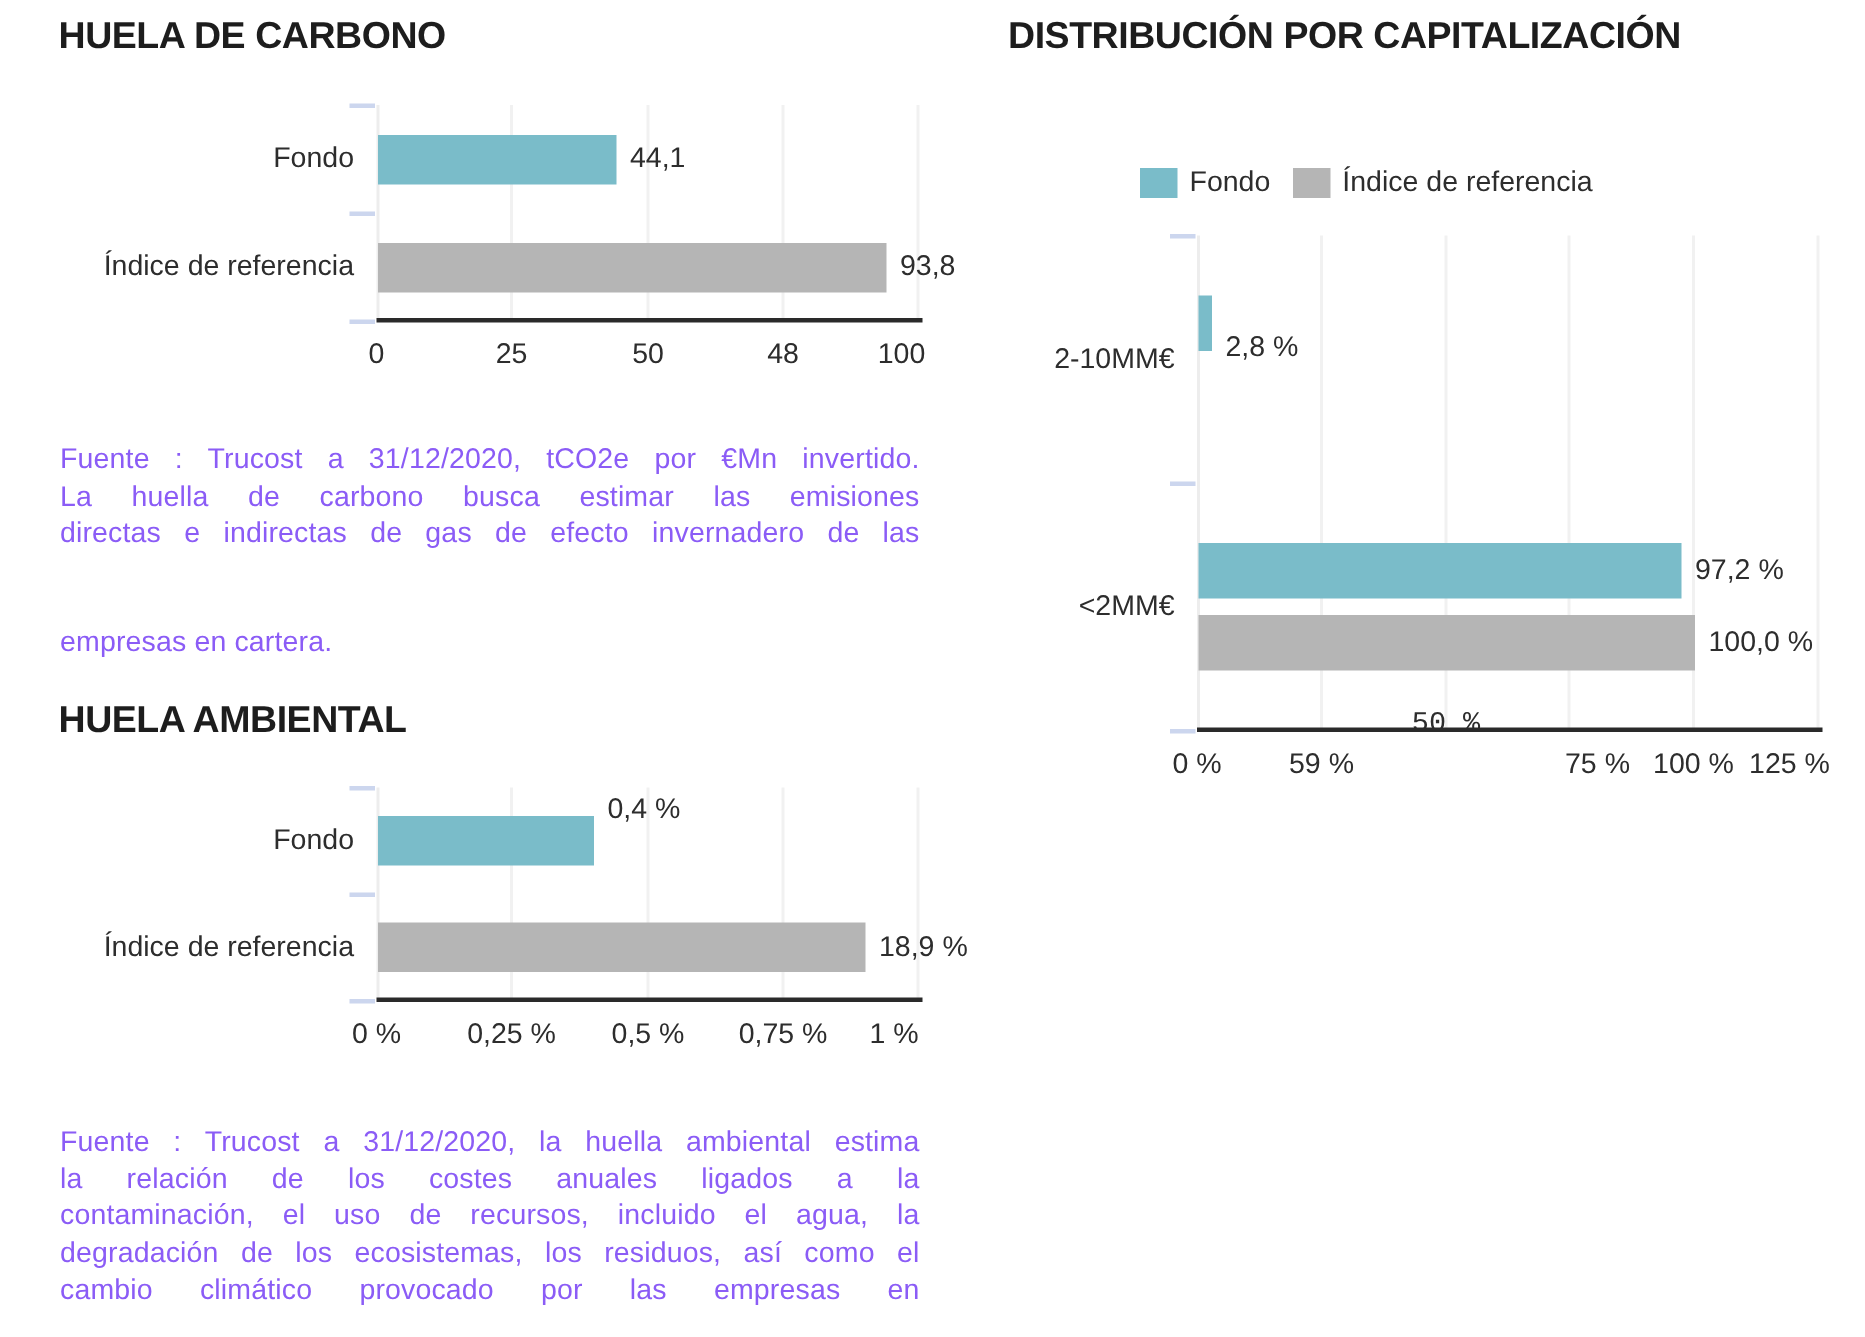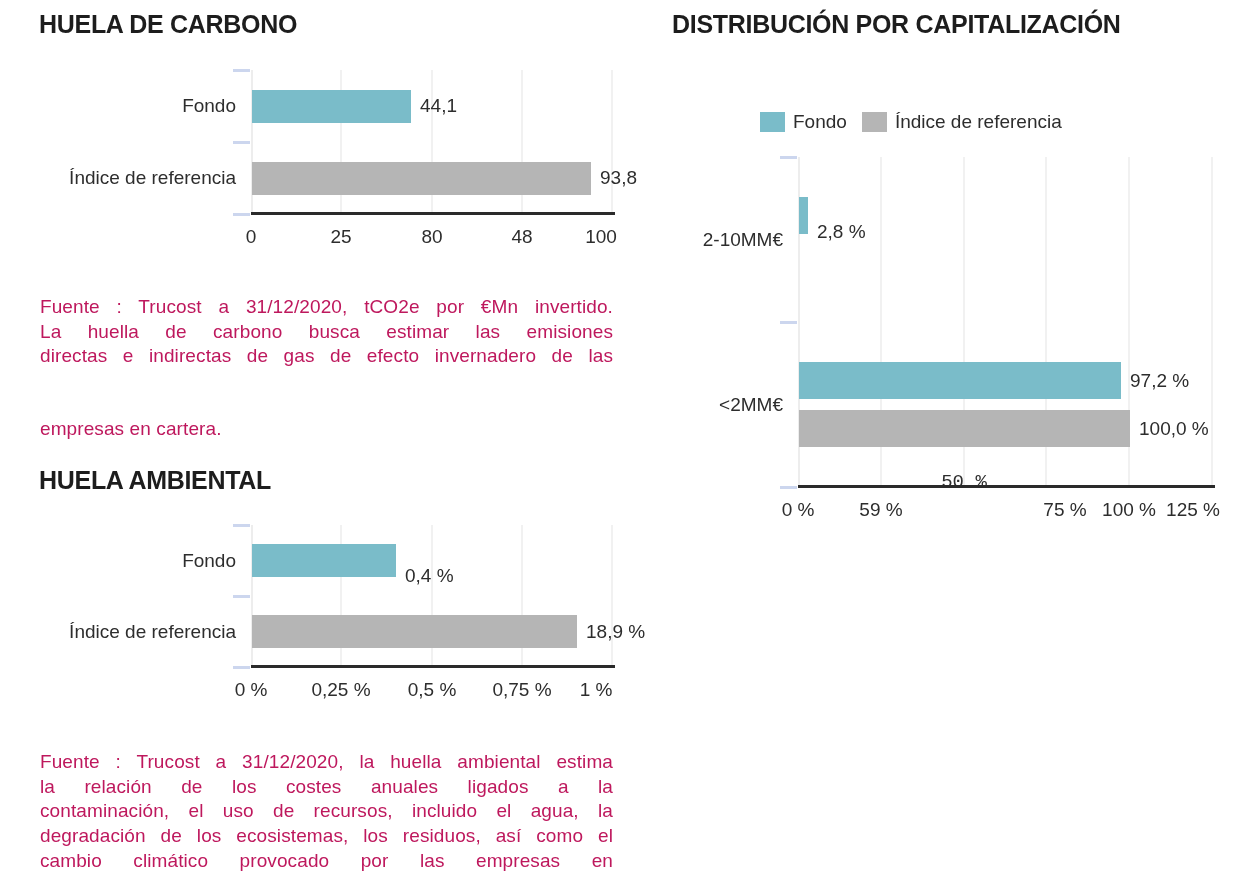--- a/index.html
+++ b/index.html
@@ -15,42 +15,42 @@
   .catlabel{position:absolute;font-size:19px;color:#2d2d2d;text-align:right;
             line-height:24px;white-space:nowrap;}
   .vallabel{position:absolute;font-size:19px;color:#2d2d2d;line-height:24px;white-space:nowrap;}
   .xaxisline{position:absolute;height:3px;}
   .xticklabel{position:absolute;font-size:19px;color:#2d2d2d;width:90px;text-align:center;
               line-height:22px;white-space:nowrap;}
   .legend{position:absolute;display:flex;align-items:center;column-gap:15px;}
   .legend-entry{display:flex;align-items:center;column-gap:8px;}
   .legend-swatch{width:25px;height:20px;}
   .legend-label{font-size:19px;color:#2d2d2d;white-space:nowrap;}
-  .source{position:absolute;width:573px;font-size:19px;color:#be185d;line-height:24.7px;
+  .source{position:absolute;width:573px;font-size:19px;color:#8b5cf6;line-height:24.7px;
           letter-spacing:0.1px;}
   .jline{text-align:justify;text-align-last:justify;}
   .jline.last{text-align-last:left;margin-top:48px;}
 </style>
 </head>
 <body>
 
 <div class="page">
 
   <h2 class="title" style="left:39px;top:10px">HUELA DE CARBONO</h2>
 
   <h2 class="title" style="left:672px;top:10px">DISTRIBUCIÓN POR CAPITALIZACIÓN</h2>
 
   <h2 class="title" style="left:39px;top:466px">HUELA AMBIENTAL</h2>
 
   <div class="chart-layer">
       <div class="xticklabel" style="left: 206px; top: 226px;">0</div>
       <div class="gridline" style="left: 340px; top: 70px; height: 144px; background: rgb(241, 241, 241);"></div>
       <div class="xticklabel" style="left: 296px; top: 226px;">25</div>
       <div class="gridline" style="left: 431px; top: 70px; height: 144px; background: rgb(241, 241, 241);"></div>
-      <div class="xticklabel" style="left: 387px; top: 226px;">80</div>
+      <div class="xticklabel" style="left: 387px; top: 226px;">50</div>
       <div class="gridline" style="left: 521px; top: 70px; height: 144px; background: rgb(241, 241, 241);"></div>
       <div class="xticklabel" style="left: 477px; top: 226px;">48</div>
       <div class="gridline" style="left: 611px; top: 70px; height: 144px; background: rgb(241, 241, 241);"></div>
       <div class="xticklabel" style="left: 556px; top: 226px;">100</div>
       <div class="yaxisline" style="left: 251px; top: 70px; height: 144px; background: rgb(237, 237, 237);"></div>
       <div class="tickdash" style="left: 233px; top: 69px; background: rgb(204, 214, 238);"></div>
       <div class="tickdash" style="left: 233px; top: 141px; background: rgb(204, 214, 238);"></div>
       <div class="tickdash" style="left: 233px; top: 213px; background: rgb(204, 214, 238);"></div>
       <div class="catlabel" style="left: 16px; width: 220px; top: 94px;">Fondo</div>
       <div class="bar" style="left: 252px; top: 90px; width: 159px; height: 33px; background: rgb(122, 188, 201);"></div>
@@ -70,21 +70,21 @@
       <div class="gridline" style="left: 521px; top: 525px; height: 142px; background: rgb(241, 241, 241);"></div>
       <div class="xticklabel" style="left: 477px; top: 679px;">0,75 %</div>
       <div class="gridline" style="left: 611px; top: 525px; height: 142px; background: rgb(241, 241, 241);"></div>
       <div class="xticklabel" style="left: 551px; top: 679px;">1 %</div>
       <div class="yaxisline" style="left: 251px; top: 525px; height: 142px; background: rgb(237, 237, 237);"></div>
       <div class="tickdash" style="left: 233px; top: 524px; background: rgb(204, 214, 238);"></div>
       <div class="tickdash" style="left: 233px; top: 595px; background: rgb(204, 214, 238);"></div>
       <div class="tickdash" style="left: 233px; top: 666px; background: rgb(204, 214, 238);"></div>
       <div class="catlabel" style="left: 16px; width: 220px; top: 549px;">Fondo</div>
       <div class="bar" style="left: 252px; top: 544px; width: 144px; height: 33px; background: rgb(122, 188, 201);"></div>
-      <div class="vallabel" style="left: 405px; top: 564px;">0,4 %</div>
+      <div class="vallabel" style="left: 405px; top: 528px;">0,4 %</div>
       <div class="catlabel" style="left: 16px; width: 220px; top: 620px;">Índice de referencia</div>
       <div class="bar" style="left: 252px; top: 615px; width: 325px; height: 33px; background: rgb(181, 181, 181);"></div>
       <div class="vallabel" style="left: 586px; top: 620px;">18,9 %</div>
       <div class="xaxisline" style="left: 251px; top: 665px; width: 364px; background: rgb(42, 42, 42);"></div>
     </div>
 
   <div class="chart-layer">
       <div class="xticklabel" style="left: 753px; top: 499px;">0 %</div>
       <div class="gridline" style="left: 880px; top: 157px; height: 330px; background: rgb(241, 241, 241);"></div>
       <div class="xticklabel" style="left: 836px; top: 499px;">59 %</div>

